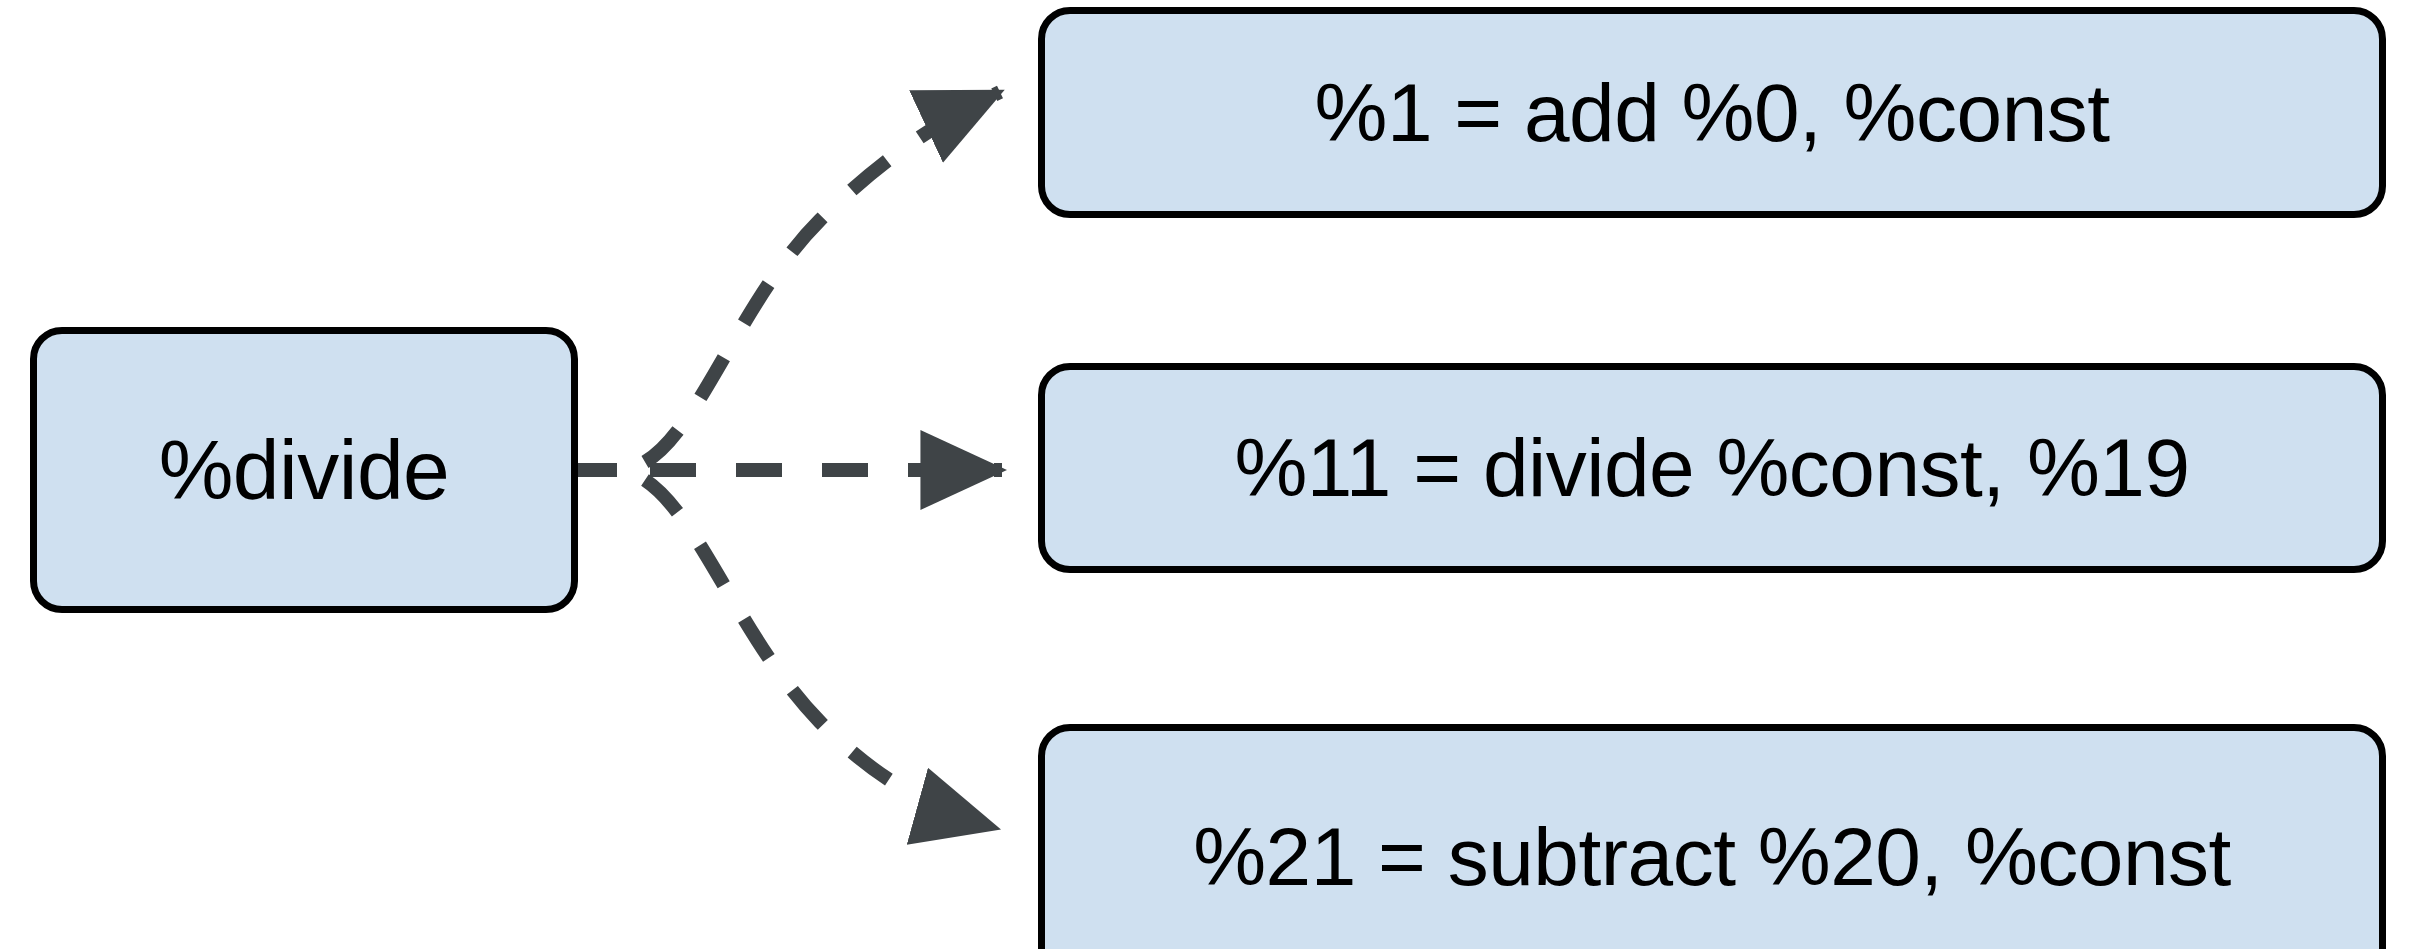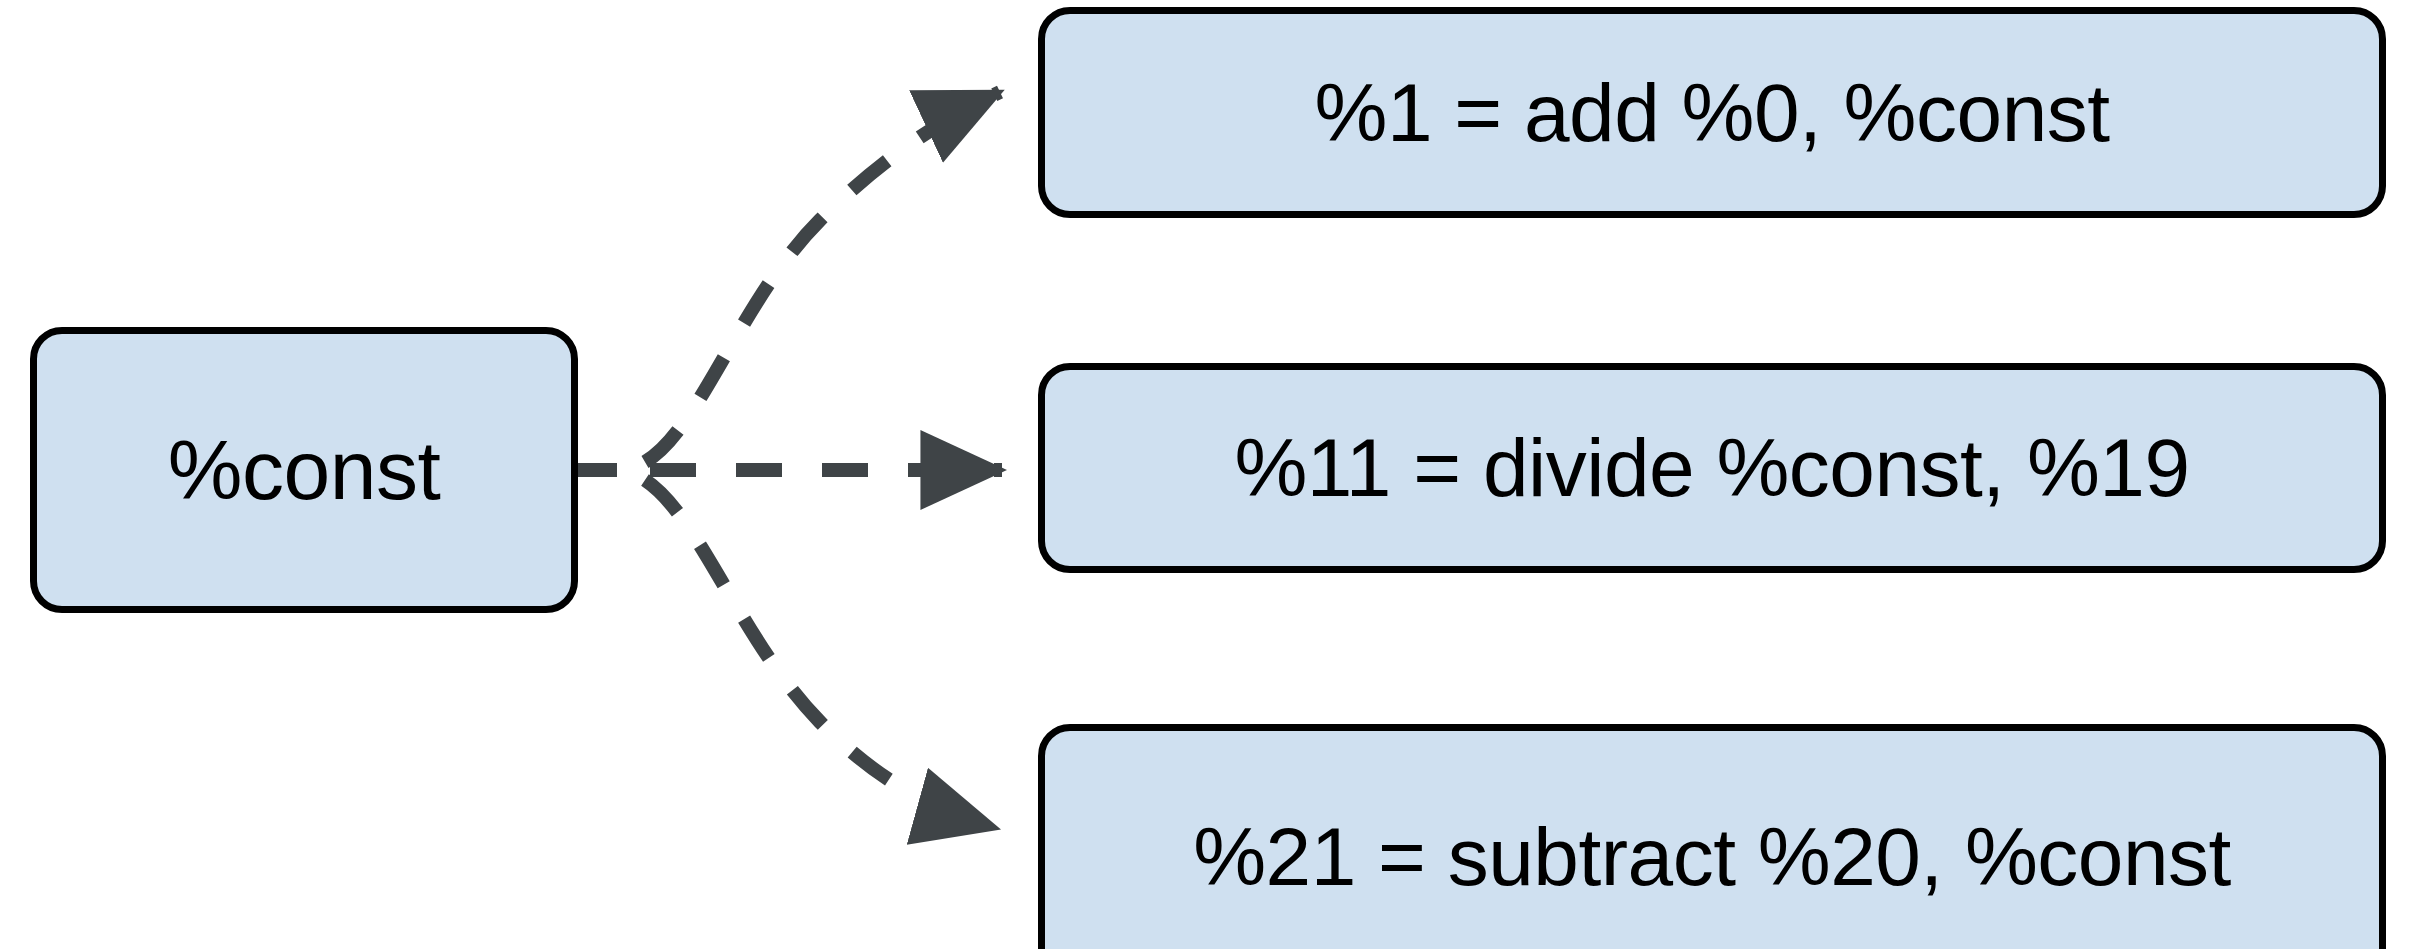--- a/index.html
+++ b/index.html
@@ -97,21 +97,21 @@
     <g>
       <path d="M 650 470 L 1002 470" stroke="#3f4447" stroke-width="14" fill="none" stroke-dasharray="46 40" stroke-linecap="butt" marker-end="url(#arrowhead)"></path>
     </g>
 
     <g>
       <path d="M 645 480 C 700 516, 740 640, 820 722 C 878 782, 938 812, 996 828" stroke="#3f4447" stroke-width="14" fill="none" stroke-dasharray="46 40" stroke-linecap="butt" marker-end="url(#arrowhead)"></path>
     </g>
   </svg>
 
   <div class="node" id="node-const">
-    <span class="node-label">%const</span>
+    <span class="node-label">%divide</span>
   </div>
 
   <div class="node" id="node-add">
     <span class="node-label">%1 = add %0, %const</span>
   </div>
 
   <div class="node" id="node-divide">
     <span class="node-label">%11 = divide %const, %19</span>
   </div>
 

